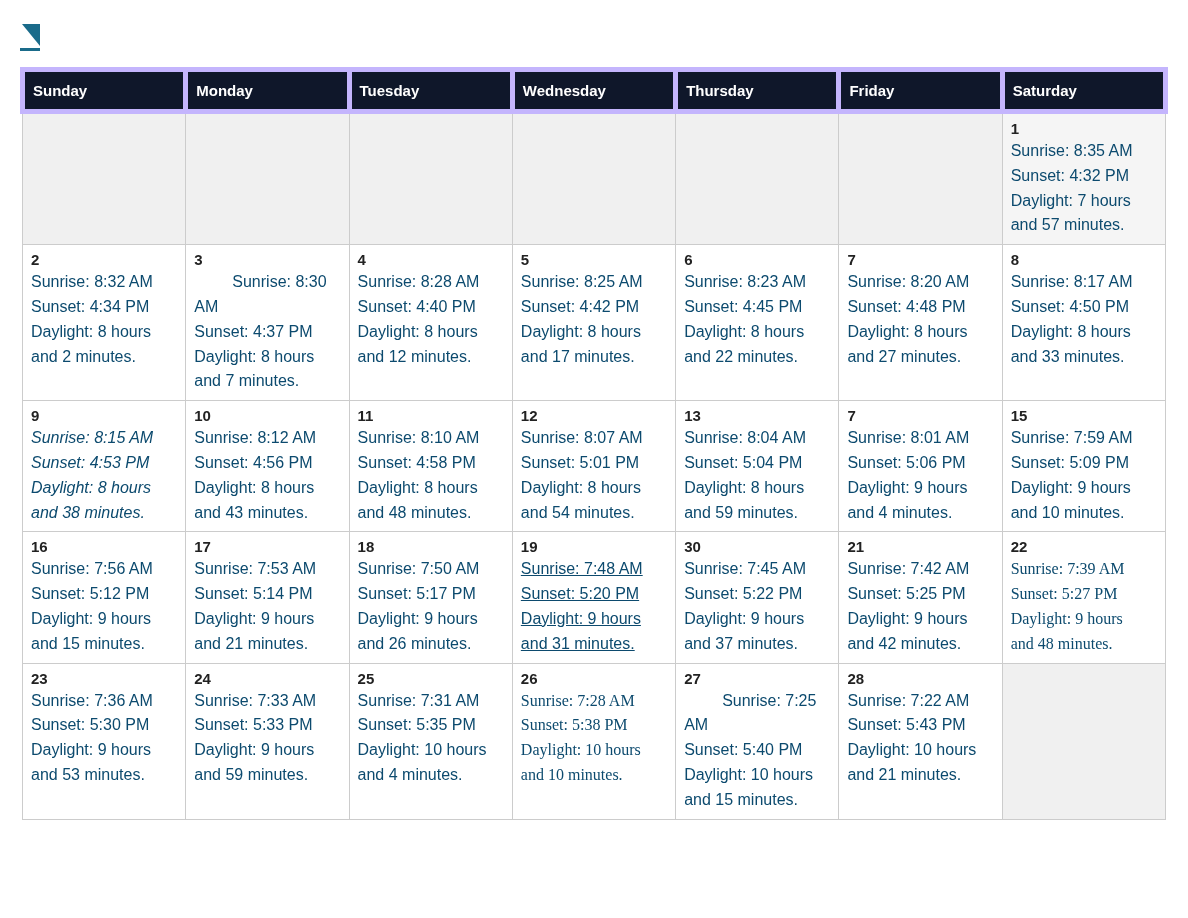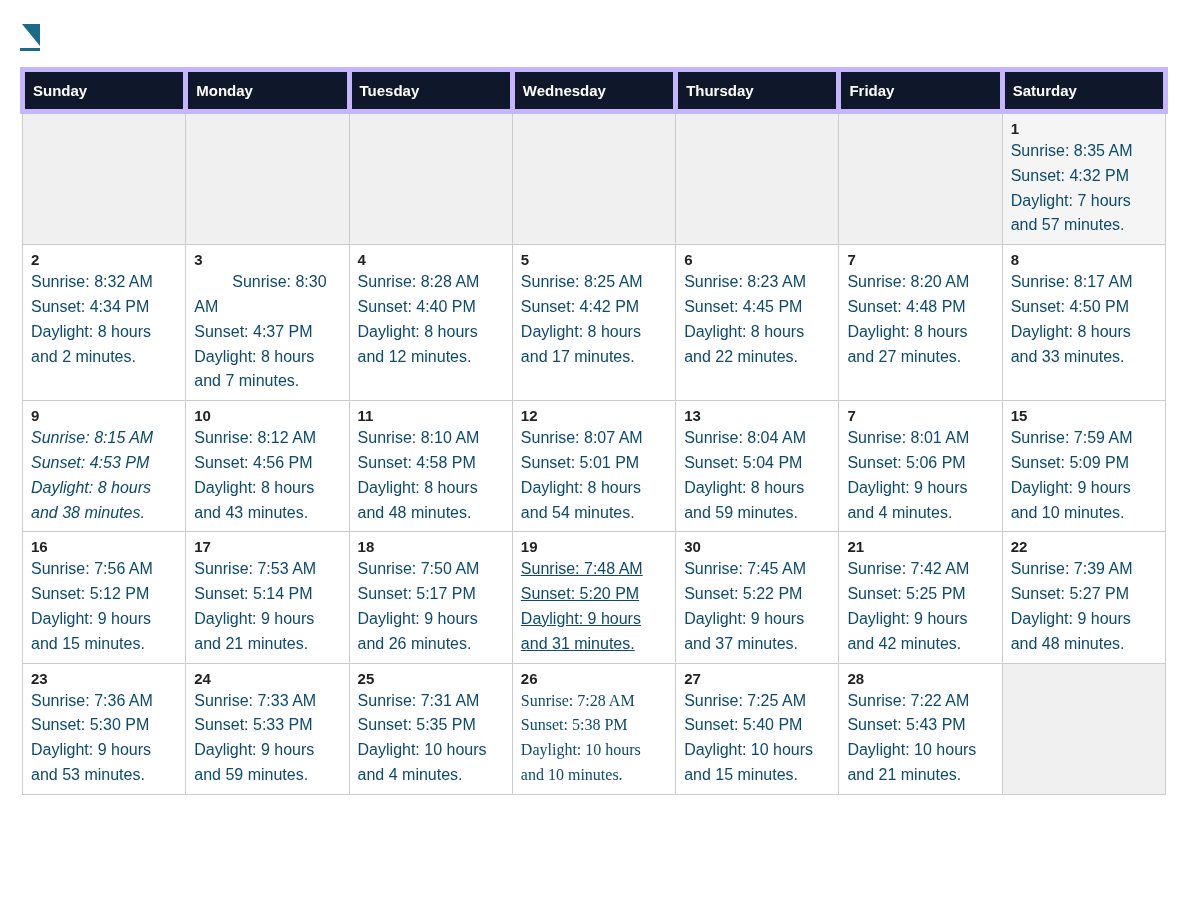--- a/index.html
+++ b/index.html
@@ -234,21 +234,21 @@
 Daylight: 9 hours
 and 31 minutes.</span></td>
         <td><span class="day-number">30</span><span class="day-info" style="white-space: pre-line;">Sunrise: 7:45 AM
 Sunset: 5:22 PM
 Daylight: 9 hours
 and 37 minutes.</span></td>
         <td><span class="day-number">21</span><span class="day-info" style="white-space: pre-line;">Sunrise: 7:42 AM
 Sunset: 5:25 PM
 Daylight: 9 hours
 and 42 minutes.</span></td>
-        <td><span class="day-number">22</span><span class="day-info" style="white-space: pre-line;">Sunrise: 7:39 AM
+        <td><span class="day-number">22</span><span class="day-info" style="white-space: pre-line; font-family: Liberation Serif, serif;">Sunrise: 7:39 AM
 Sunset: 5:27 PM
 Daylight: 9 hours
 and 48 minutes.</span></td>
       </tr>
       <tr>
         <td><span class="day-number">23</span><span class="day-info" style="white-space: pre-line;">Sunrise: 7:36 AM
 Sunset: 5:30 PM
 Daylight: 9 hours
 and 53 minutes.</span></td>
         <td><span class="day-number">24</span><span class="day-info" style="white-space: pre-line;">Sunrise: 7:33 AM
@@ -256,21 +256,21 @@
 Daylight: 9 hours
 and 59 minutes.</span></td>
         <td><span class="day-number">25</span><span class="day-info" style="white-space: pre-line;">Sunrise: 7:31 AM
 Sunset: 5:35 PM
 Daylight: 10 hours
 and 4 minutes.</span></td>
         <td><span class="day-number">26</span><span class="day-info" style="white-space: pre-line; font-family: Liberation Serif, serif;">Sunrise: 7:28 AM
 Sunset: 5:38 PM
 Daylight: 10 hours
 and 10 minutes.</span></td>
-        <td><span class="day-number">27</span><span class="day-info" style="white-space: pre-line;">Sunrise: 7:25 AM
+        <td><span class="day-number">27</span><span class="day-info" style="white-space: pre-line; margin-left: 38px;">Sunrise: 7:25 AM
 Sunset: 5:40 PM
 Daylight: 10 hours
 and 15 minutes.</span></td>
         <td><span class="day-number">28</span><span class="day-info" style="white-space: pre-line;">Sunrise: 7:22 AM
 Sunset: 5:43 PM
 Daylight: 10 hours
 and 21 minutes.</span></td>
         <td class="empty-cell"></td>
       </tr>
     </tbody>

